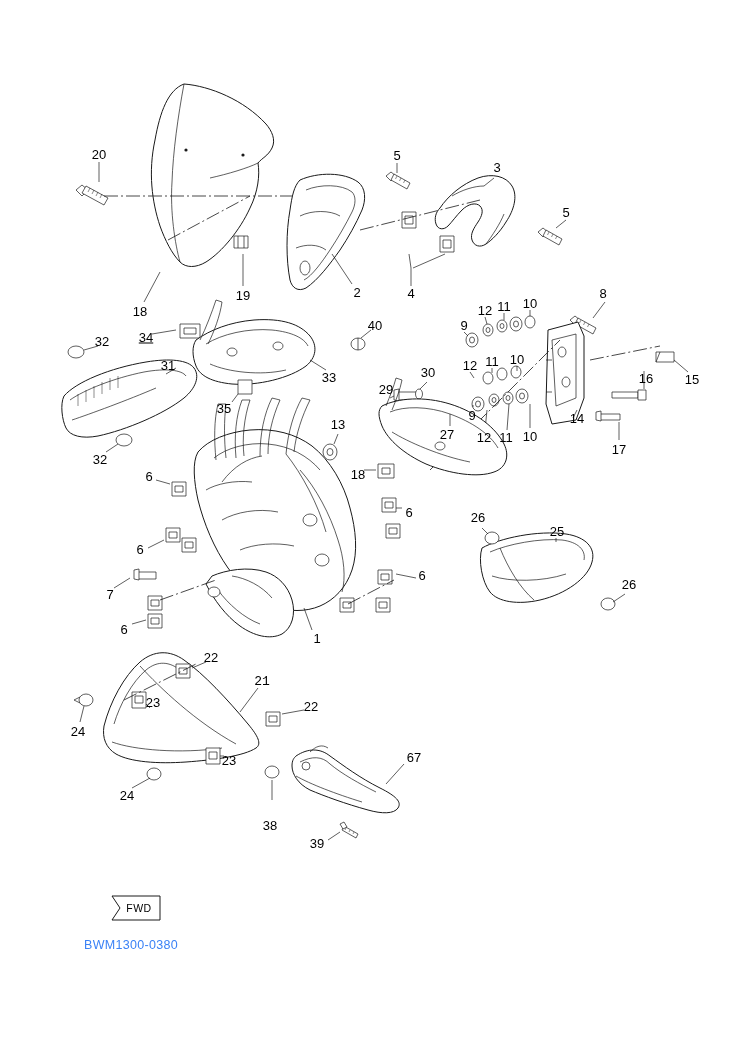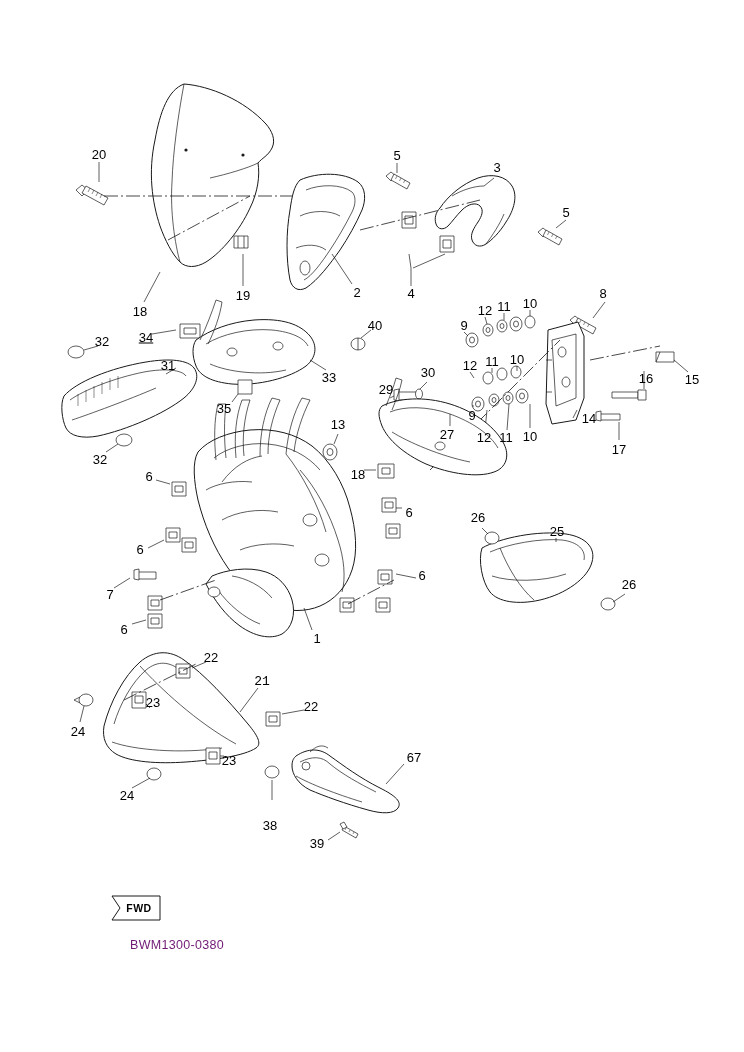--- a/index.html
+++ b/index.html
@@ -36,28 +36,27 @@
     line-height: 1;
     white-space: nowrap;
     transform: translate(-50%, -50%);
     letter-spacing: 0px;
   }
   .partcode {
     position: absolute;
     font-size: 12.5px;
     font-family: "Liberation Sans", sans-serif;
     letter-spacing: 0.3px;
-    color: #701a75;
+    color: #3b82f6;
     white-space: nowrap;
-    margin-left: 46px;
   }
   .fwd-label {
     position: absolute;
     font-size: 10.5px;
-    font-weight: bold;
+    font-weight: normal;
     font-family: "Liberation Sans", sans-serif;
     letter-spacing: 0.5px;
     color: #000;
     white-space: nowrap;
     transform: translate(-50%, -50%);
   }
   .lineart-thin { fill: none; stroke: #1a1a1a; stroke-width: 0.7; }
   .leader { fill: none; stroke: #1a1a1a; stroke-width: 0.7; }
   .dashdot {
     fill: none; stroke: #1a1a1a; stroke-width: 0.8;
@@ -475,21 +474,21 @@
   <div class="callout" style="left:470px; top:365px;">12</div>
   <div class="callout" style="left:492px; top:361px;">11</div>
   <div class="callout" style="left:517px; top:359px;">10</div>
   <div class="callout" style="left:646px; top:378px;">16</div>
   <div class="callout" style="left:692px; top:379px;">15</div>
   <div class="callout" style="left:224px; top:408px;">35</div>
   <div class="callout" style="left:386px; top:389px;">29</div>
   <div class="callout" style="left:428px; top:372px;">30</div>
   <div class="callout" style="left:472px; top:415px;">9</div>
   <div class="callout" style="left:447px; top:434px;">27</div>
-  <div class="callout" style="left:577px; top:418px;margin-left:12px;">14</div>
+  <div class="callout" style="left:577px; top:418px;">14</div>
   <div class="callout" style="left:619px; top:449px;">17</div>
   <div class="callout" style="left:100px; top:459px;">32</div>
   <div class="callout" style="left:338px; top:424px;">13</div>
   <div class="callout" style="left:484px; top:437px;">12</div>
   <div class="callout" style="left:506px; top:437px;">11</div>
   <div class="callout" style="left:530px; top:436px;">10</div>
   <div class="callout" style="left:358px; top:474px;">18</div>
   <div class="callout" style="left:149px; top:476px;">6</div>
   <div class="callout" style="left:409px; top:512px;">6</div>
   <div class="callout" style="left:478px; top:517px;">26</div>

